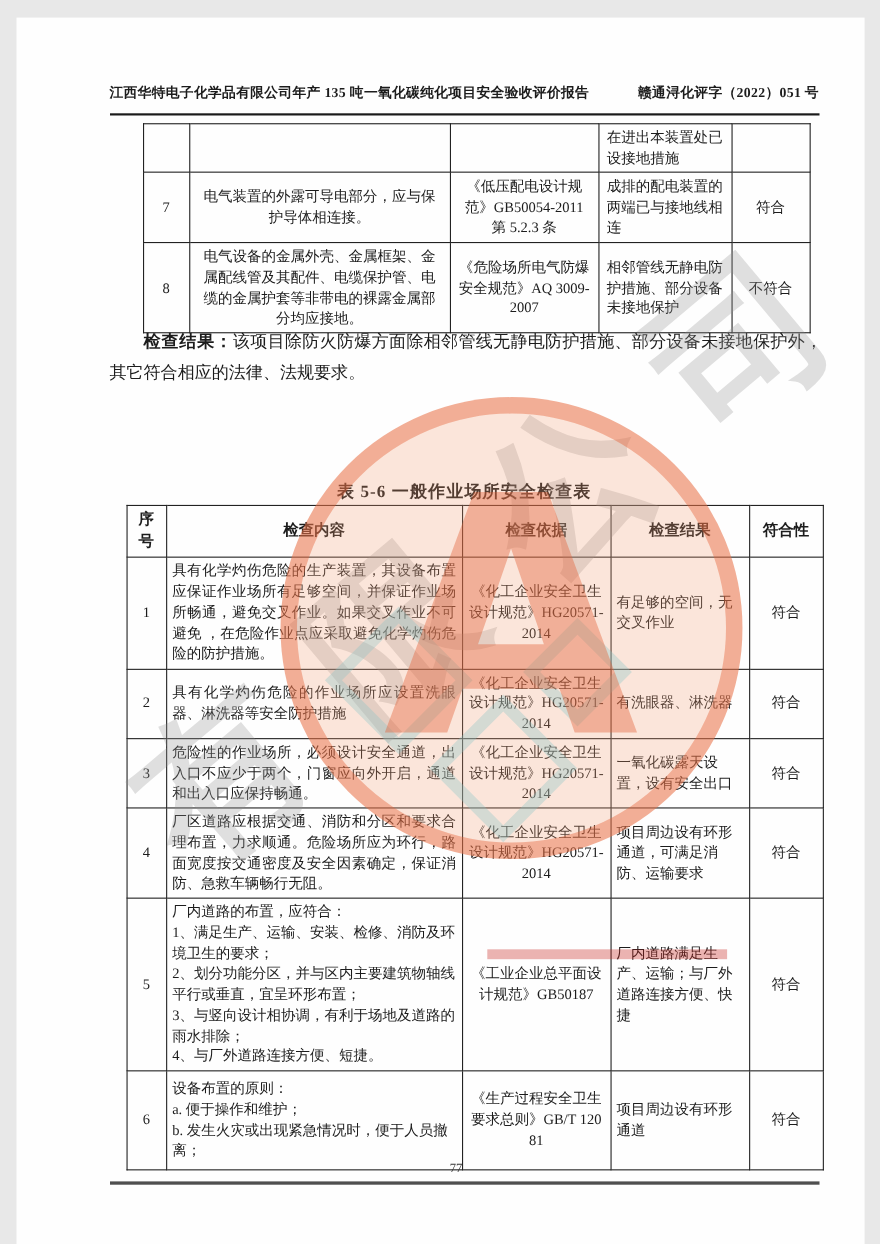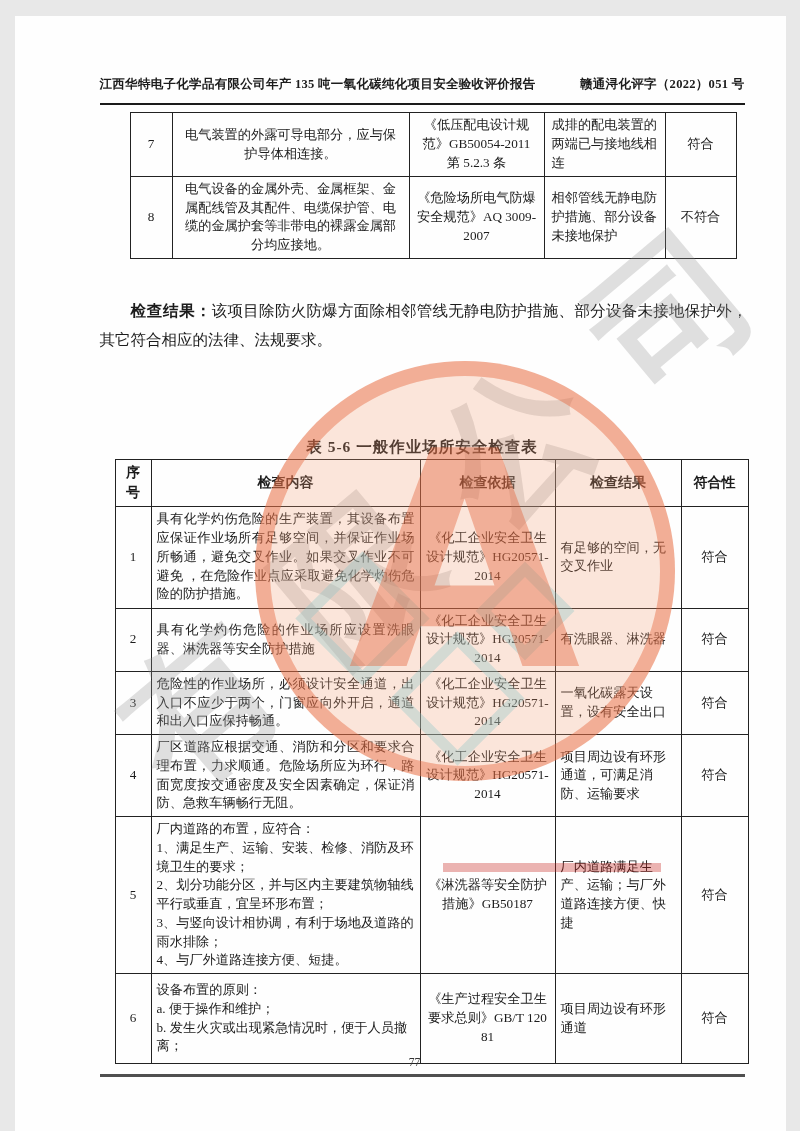--- a/index.html
+++ b/index.html
@@ -102,20 +102,27 @@
 
   <table class="cont-table">
     <colgroup>
         <col style="width:42px">
         <col style="width:237px">
         <col style="width:135px">
         <col style="width:121px">
         <col style="width:71px">
       </colgroup>
     <tbody>
+        <tr style="height:38px">
+      <td class="c"></td>
+      <td class="c"></td>
+      <td class="c"></td>
+      <td class="l">在进出本装置处已设接地措施</td>
+      <td class="c"></td>
+    </tr>
     <tr style="height:64px">
       <td class="c">7</td>
       <td class="c">电气装置的外露可导电部分，应与保护导体相连接。</td>
       <td class="c">《低压配电设计规范》GB50054-2011 第 5.2.3 条</td>
       <td class="l">成排的配电装置的两端已与接地线相连</td>
       <td class="c">符合</td>
     </tr>
     <tr style="height:76px">
       <td class="c">8</td>
       <td class="c">电气设备的金属外壳、金属框架、金属配线管及其配件、电缆保护管、电缆的金属护套等非带电的裸露金属部分均应接地。</td>
@@ -174,21 +181,21 @@
       <td class="l">项目周边设有环形通道，可满足消防、运输要求</td>
       <td class="c">符合</td>
     </tr>
     <tr style="height:148px">
       <td class="c">5</td>
       <td class="l pre">厂内道路的布置，应符合：
 1、满足生产、运输、安装、检修、消防及环境卫生的要求；
 2、划分功能分区，并与区内主要建筑物轴线平行或垂直，宜呈环形布置；
 3、与竖向设计相协调，有利于场地及道路的雨水排除；
 4、与厂外道路连接方便、短捷。</td>
-      <td class="c">《淋洗器等安全防护措施》GB50187</td>
+      <td class="c">《工业企业总平面设计规范》GB50187</td>
       <td class="l">厂内道路满足生产、运输；与厂外道路连接方便、快捷</td>
       <td class="c">符合</td>
     </tr>
     <tr style="height:90px">
       <td class="c">6</td>
       <td class="l pre">设备布置的原则：
 a. 便于操作和维护；
 b. 发生火灾或出现紧急情况时，便于人员撤离；</td>
       <td class="c">《生产过程安全卫生要求总则》GB/T 12081</td>
       <td class="l">项目周边设有环形通道</td>

